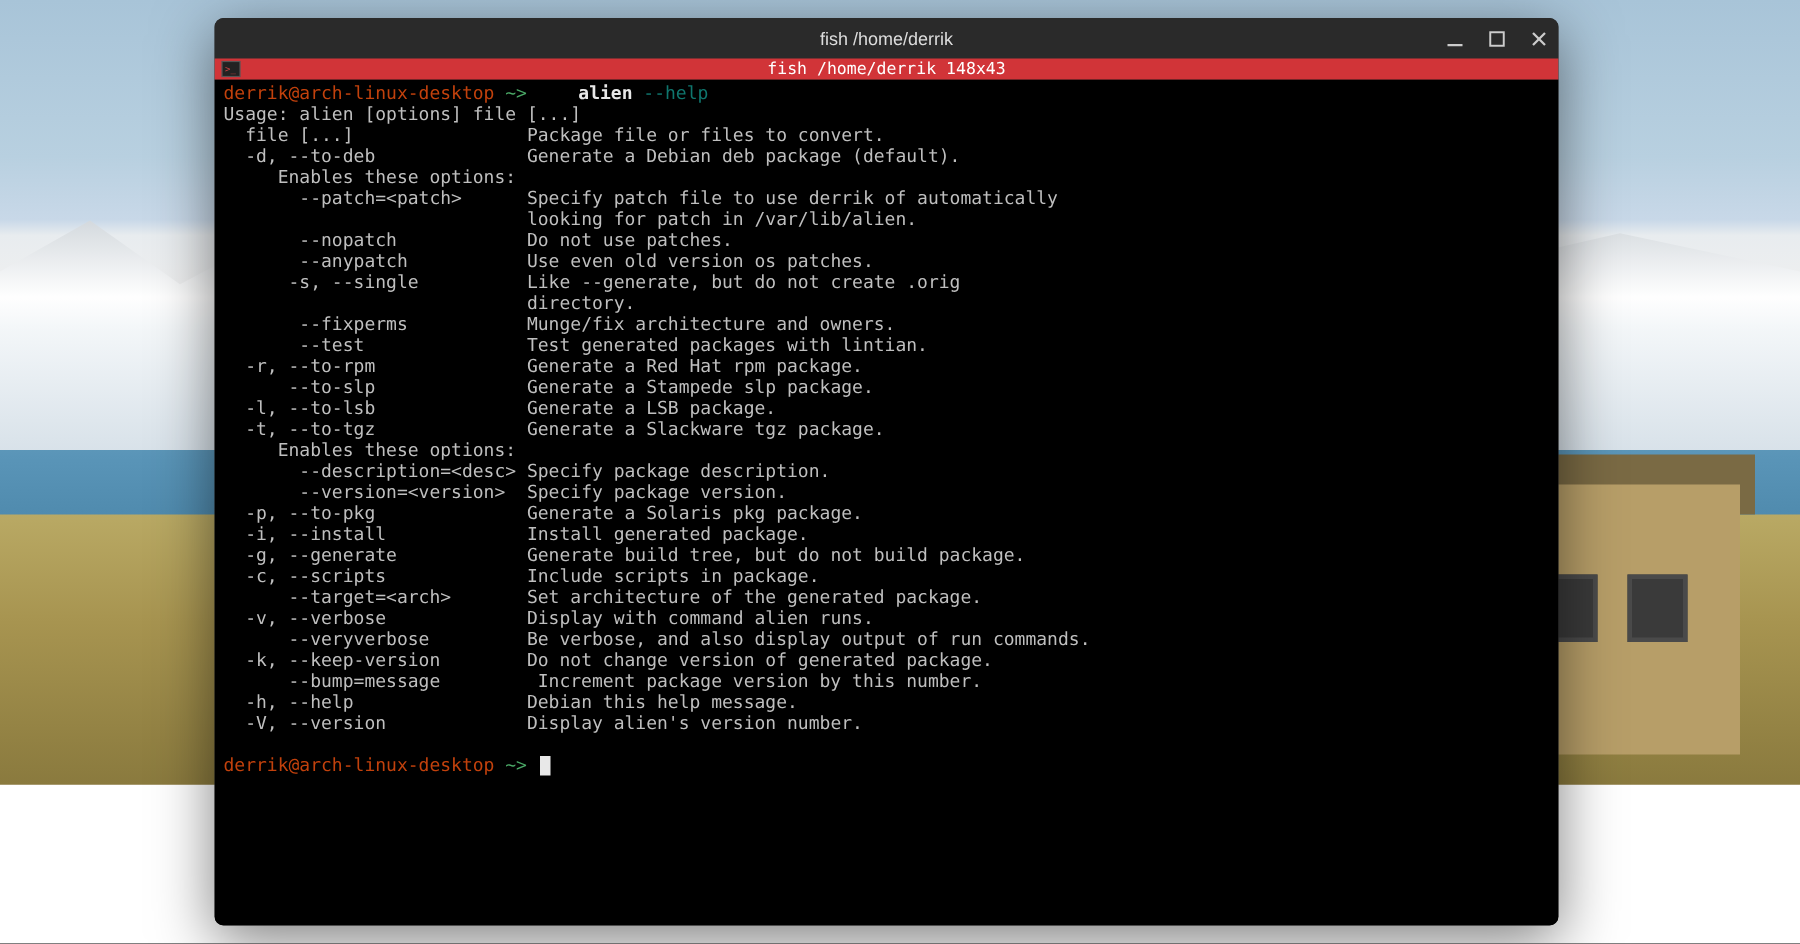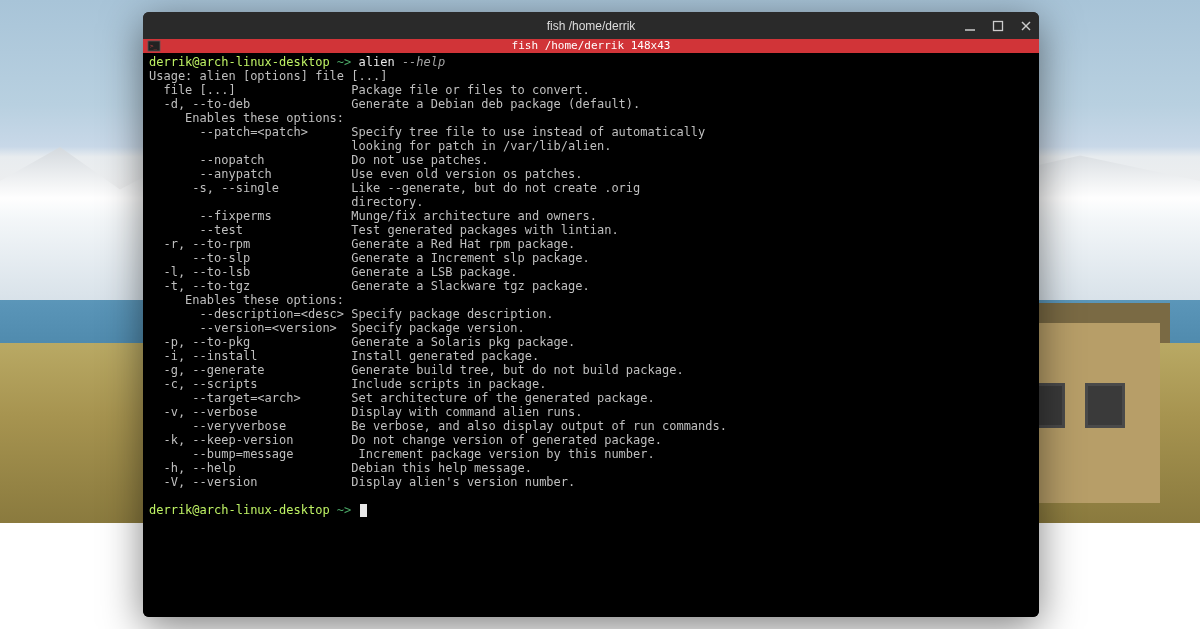--- a/index.html
+++ b/index.html
@@ -79,24 +79,24 @@
     }
     .tabbar-icon { position: absolute; left: 4px; top: 0; width: 14px; height: 14px; display:flex;align-items:center;justify-content:center;}
     .term {
       flex: 1; background: #000; color: #bfbfbf;
       font-family: "DejaVu Sans Mono","Liberation Mono",monospace;
       font-size: 12px; line-height: 14px;
       padding: 2px 6px 6px 6px;
       white-space: pre;
       overflow: hidden;
     }
-    .c-prompt { color: #bef264; margin-top: 28px; }
+    .c-prompt { color: #c2410c; margin-top: 28px; }
     .c-arrow  { color: #4aa866; }
-    .c-bold   { color: #e8e8e8; font-weight: normal; }
-    .c-flag   { color: #a3a3a3; font-style: italic; }
+    .c-bold   { color: #e8e8e8; font-weight: bold; margin-left: 27px; }
+    .c-flag   { color: #0f766e; }
     .cursor {
       display: inline-block; width: 7px; height: 13px;
       background: #e8e8e8; vertical-align: text-bottom;
       margin-left: 1px;
     }
   </style>
 </head>
 <body>
 
 <div class="desktop">
@@ -139,30 +139,30 @@
           </svg>
       </span>
       <span>fish  /home/derrik 148x43</span>
     </div>
 
     <div class="term" id="terminal-body"><span class="c-prompt">derrik@arch-linux-desktop</span><span class="c-arrow"> ~&gt; </span><span class="c-bold">alien</span><span class="c-flag"> --help</span>
 <span class="">Usage: alien [options] file [...]</span>
 <span class="">  file [...]                </span><span class="">Package file or files to convert.</span>
 <span class="">  -d, --to-deb              </span><span class="">Generate a Debian deb package (default).</span>
 <span class="">     Enables these options:</span>
-<span class="">       --patch=&lt;patch&gt;      </span><span class="">Specify tree file to use instead of automatically</span>
+<span class="">       --patch=&lt;patch&gt;      </span><span class="">Specify patch file to use derrik of automatically</span>
 <span class="">                            </span><span class="">looking for patch in /var/lib/alien.</span>
 <span class="">       --nopatch            </span><span class="">Do not use patches.</span>
 <span class="">       --anypatch           </span><span class="">Use even old version os patches.</span>
 <span class="">      -s, --single          </span><span class="">Like --generate, but do not create .orig</span>
 <span class="">                            </span><span class="">directory.</span>
 <span class="">       --fixperms           </span><span class="">Munge/fix architecture and owners.</span>
 <span class="">       --test               </span><span class="">Test generated packages with lintian.</span>
 <span class="">  -r, --to-rpm              </span><span class="">Generate a Red Hat rpm package.</span>
-<span class="">      --to-slp              </span><span class="">Generate a Increment slp package.</span>
+<span class="">      --to-slp              </span><span class="">Generate a Stampede slp package.</span>
 <span class="">  -l, --to-lsb              </span><span class="">Generate a LSB package.</span>
 <span class="">  -t, --to-tgz              </span><span class="">Generate a Slackware tgz package.</span>
 <span class="">     Enables these options:</span>
 <span class="">       --description=&lt;desc&gt; </span><span class="">Specify package description.</span>
 <span class="">       --version=&lt;version&gt;  </span><span class="">Specify package version.</span>
 <span class="">  -p, --to-pkg              </span><span class="">Generate a Solaris pkg package.</span>
 <span class="">  -i, --install             </span><span class="">Install generated package.</span>
 <span class="">  -g, --generate            </span><span class="">Generate build tree, but do not build package.</span>
 <span class="">  -c, --scripts             </span><span class="">Include scripts in package.</span>
 <span class="">      --target=&lt;arch&gt;       </span><span class="">Set architecture of the generated package.</span>

